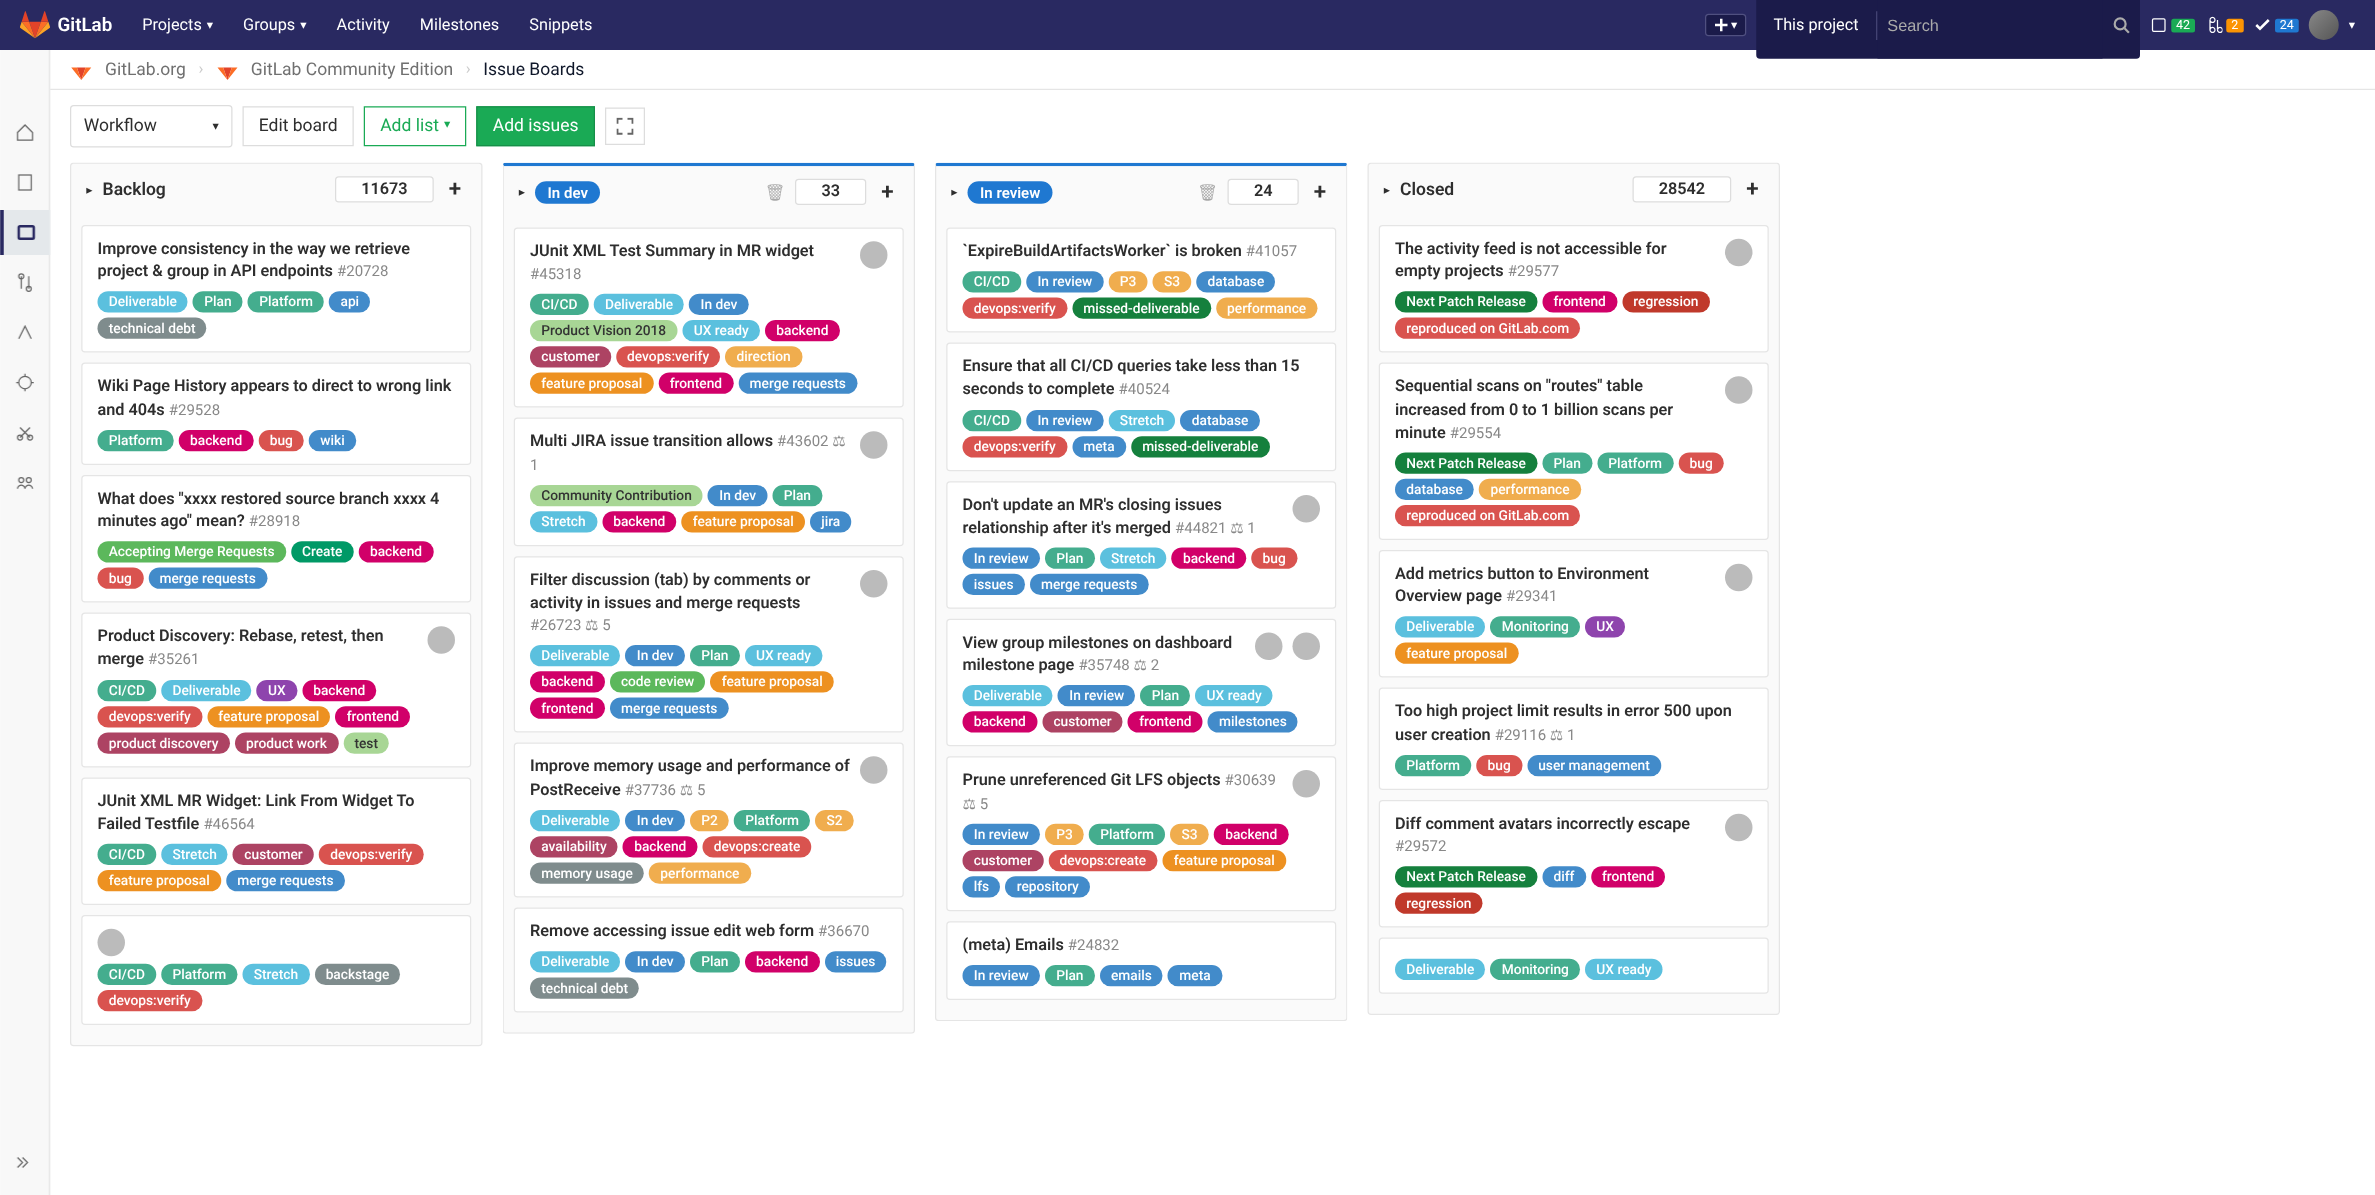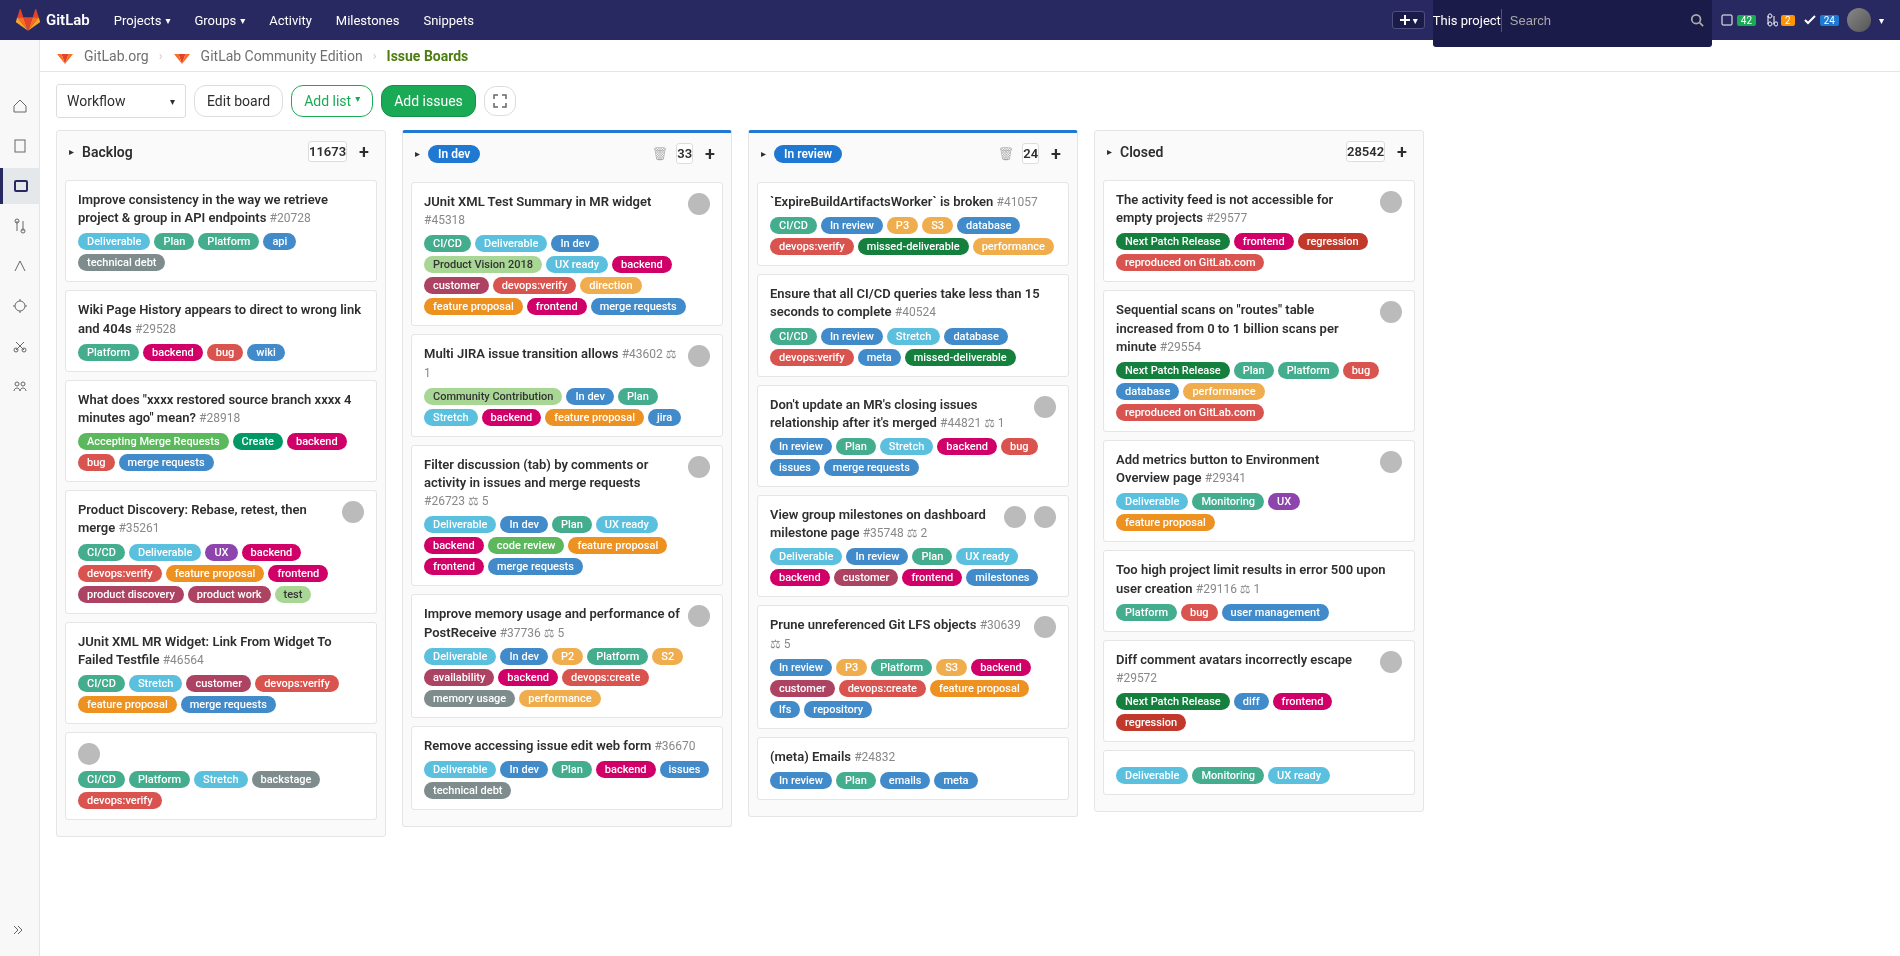--- a/index.html
+++ b/index.html
@@ -7,61 +7,61 @@
 
 
 .navbar { background: #292961; height: 40px; display: flex; align-items: center; padding: 0 16px; color: #fff; }
 .navbar .brand { display: flex; align-items: center; gap: 6px; margin-right: 12px; }
 .navbar .brand svg { width: 24px; height: 24px; }
 .navbar .brand-text { font-weight: 600; font-size: 15px; }
 .navbar .nav-item { padding: 0 12px; font-size: 13px; cursor: pointer; display: flex; align-items: center; gap: 4px; }
 .navbar .nav-right { margin-left: auto; display: flex; align-items: center; gap: 8px; }
 .navbar .plus-btn { background: #1b1b4a; border: 1px solid #505080; border-radius: 3px; padding: 2px 6px; cursor: pointer; display:flex; align-items:center; gap:2px; }
 .navbar .search-wrap { display:flex; align-items:center; background: #1b1b4a; border-radius: 3px; overflow:hidden; }
-.navbar .search-label { padding: 4px 0; color:#fff; font-size:13px; border-right:1px solid #505080; }
+.navbar .search-label { padding: 4px 14px; color:#fff; font-size:13px; border-right:1px solid #505080; }
 .navbar input { background: #1b1b4a; border: none; color: #fff; padding: 19px 8px; font-size: 13px; width: 180px; }
 .navbar input::placeholder { color: #aaa; }
 .navbar .search-icon { padding: 0 8px; }
 .navbar .stat { display: flex; align-items: center; gap: 3px; font-size: 11px; cursor: pointer; }
 .navbar .badge-green { background: #1aaa55; color: #fff; border-radius: 2px; padding: 0 4px; font-size: 10px; }
 .navbar .badge-orange { background: #fc9403; color: #fff; border-radius: 2px; padding: 0 4px; font-size: 10px; }
 .navbar .badge-blue { background: #1f78d1; color: #fff; border-radius: 2px; padding: 0 4px; font-size: 10px; }
 .navbar .avatar { width: 24px; height: 24px; border-radius: 50%; background: linear-gradient(135deg,#888,#555); cursor:pointer; }
 
 
 .subnav { height: 32px; display: flex; align-items: center; padding: 0 16px; border-bottom: 1px solid #e5e5e5; gap: 10px; margin-left: 40px; }
 .subnav .mini-logo { width:18px; height:18px; }
 .subnav a { color: #707070; text-decoration: none; font-size: 14px; }
 .subnav .sep { color: #ccc; }
-.subnav .current { color: #4d7c0f; font-weight: 700; }
+.subnav .current { color: #0f172a; font-weight: 400; }
 
 
 .sidebar { position: fixed; left: 0; top: 40px; bottom: 0; width: 40px; background: #f8f8f8; border-right: 1px solid #e5e5e5; display: flex; flex-direction: column; align-items: center; padding-top: 48px; gap: 4px; }
 .sidebar .side-item { width: 40px; height: 36px; display: flex; align-items: center; justify-content: center; cursor: pointer; border-radius:0; }
 .sidebar .side-item.active { background: #e4e8eb; border-left: 3px solid #292961; }
 .sidebar .collapse { margin-top: auto; margin-bottom: 8px; }
 
 
 .board-controls { display: flex; align-items: center; padding: 12px 16px; gap: 8px; margin-left: 40px; }
 .board-controls .dropdown { border: 1px solid #ddd; border-radius: 3px; padding: 8px 10px; min-width: 130px; display: flex; align-items: center; justify-content: space-between; cursor: pointer; font-size: 14px; }
 .board-controls .filter-input { flex: 1; border: 1px solid #ddd; border-radius: 3px; padding: 8px 10px; font-size: 14px; color:#888; }
-.board-controls .btn { border: 1px solid #ddd; border-radius: 12px; padding: 7px 12px; cursor: pointer; font-size: 14px; background:#fff; }
+.board-controls .btn { border: 1px solid #ddd; border-radius: 0; padding: 7px 12px; cursor: pointer; font-size: 14px; background:#fff; }
 .board-controls .btn-green-outline { border-color: #1aaa55; color: #1aaa55; display:flex; align-items:flex-start; gap:4px; }
 .board-controls .btn-green { background: #1aaa55; border-color:#168f48; color: #fff; }
 .board-controls .btn-icon { padding: 7px 8px; }
 
 
 .boards { display: flex; gap: 16px; padding: 0 16px 16px 56px; overflow-x: auto; align-items: flex-start; }
 .board { width: 330px; flex: 0 0 330px; background: #fafafa; border: 1px solid #e5e5e5; border-radius: 3px; display: flex; flex-direction: column; max-height: 780px; }
 .board.highlighted { border-top: 3px solid #1f78d1; }
 .board-header { display: flex; align-items: center; padding: 10px 12px; gap: 8px; }
 .board-header .caret { font-size: 10px; }
 .board-header .title { font-weight: 600; font-size: 14px; flex:1; }
 .board-header .title-label { background: #1f78d1; color: #fff; border-radius: 10px; padding: 2px 10px; font-size: 12px; font-weight: 600; }
-.board-header .count { font-weight: 600; margin-left: auto; border: 1px solid #ddd; border-radius: 3px; padding: 2px 0; font-size: 13px; background:#fff; }
+.board-header .count { font-weight: 600; margin-left: auto; border: 1px solid #ddd; border-radius: 3px; padding: 2px 20px; font-size: 13px; background:#fff; }
 .board-header .add { font-size: 18px; font-weight: 600; cursor: pointer; padding: 0 4px; }
 .board-header .trash { opacity: 0.4; cursor: pointer; font-size:13px; }
 .board-body { overflow-y: auto; padding: 0 8px 8px; }
 
 
 .card { background: #fff; border: 1px solid #e5e5e5; border-radius: 3px; padding: 10px 12px; margin: 8px 0; }
 .card-top { display: flex; align-items: flex-start; gap: 8px; }
 .card-title { font-size: 13px; font-weight: 600; line-height: 1.4; flex: 1; }
 .card-id { color: #888; font-weight: 400; font-size: 12px; }
 .card-avatar { width: 22px; height: 22px; border-radius: 50%; background: #bbb; flex-shrink: 0; }

